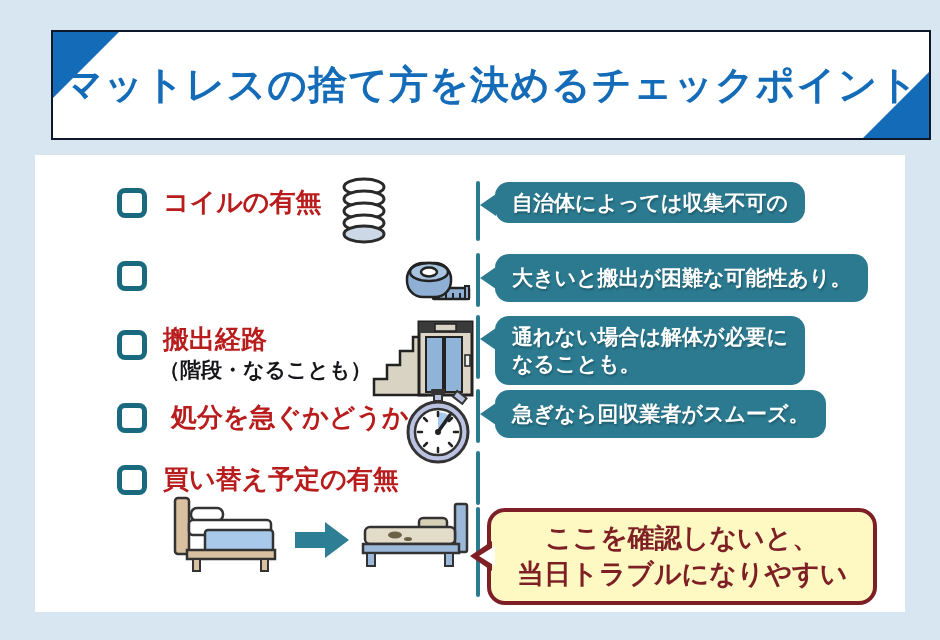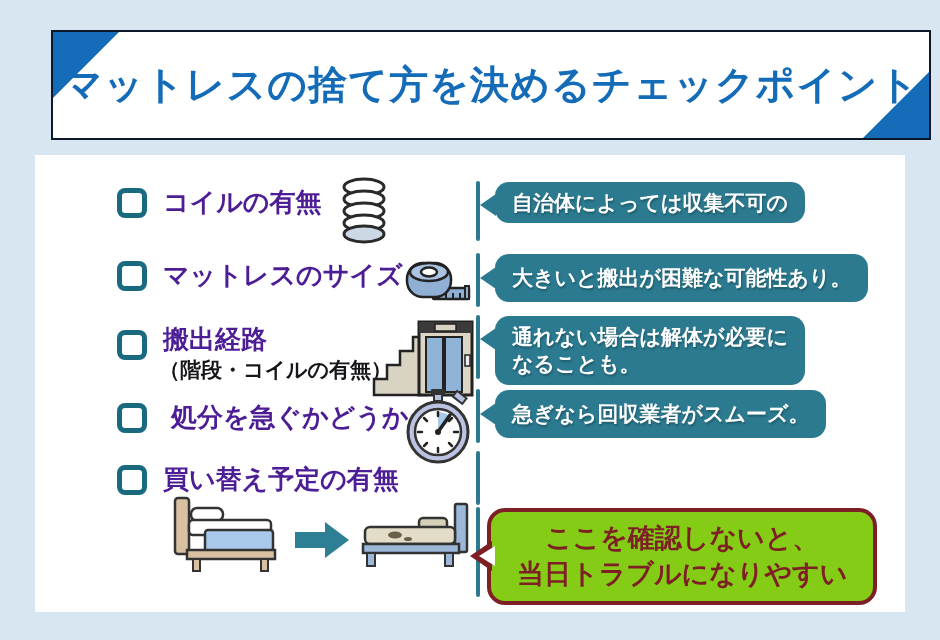--- a/index.html
+++ b/index.html
@@ -25,21 +25,21 @@
   .main-box {
     position:absolute; left:35px; top:155px; width:870px; height:457px;
     background:#ffffff;
   }
   
   .checkbox {
     position:absolute; width:30px; height:30px; background:#fff;
     border:5px solid #19697f; border-radius:8px;
   }
   .item-label {
-    position:absolute; font-size:26px; font-weight:bold; color:#4c1d95;
+    position:absolute; font-size:26px; font-weight:bold; color:#b91c1c;
     white-space:nowrap; line-height:32px;
   }
   .item-sublabel {
     position:absolute; font-size:21px; font-weight:bold; color:#15151a;
     white-space:nowrap;
   }
   .icon-wrap { position:absolute; }
   
   .seg { position:absolute; left:441px; width:4px; background:#2b7a90; border-radius:2px; }
   
@@ -53,21 +53,21 @@
   .bubble .line { display:block; white-space:nowrap; line-height:1.3; }
   .tail {
     position:absolute; left:-15px; width:0; height:0;
     border-top:11px solid transparent; border-bottom:11px solid transparent;
     border-right:16px solid #2b7a90;
   }
   .tail.top { top:12px; }
   .tail.mid { top:50%; transform:translateY(-50%); }
   
   .warn-bubble {
-    position:absolute; background:#84cc16; border:4px solid #7d1f24;
+    position:absolute; background:#fef9c3; border:4px solid #7d1f24;
     border-radius:18px; color:#7d1f24; font-weight:bold; font-size:27px;
     text-align:center; padding:8px 26px; width:max-content; line-height:1.35;
   }
   .warn-tail-outer {
     position:absolute; left:-21px; top:50%; transform:translateY(-50%);
     width:0; height:0;
     border-top:15px solid transparent; border-bottom:15px solid transparent;
     border-right:22px solid #7d1f24;
   }
   .warn-tail-inner {
@@ -91,23 +91,22 @@
 
   <div class="main-box">
 
     <div class="checkbox" style="left:82px; top:33px;"></div>
     <div class="checkbox" style="left:82px; top:106px;"></div>
     <div class="checkbox" style="left:82px; top:175px;"></div>
     <div class="checkbox" style="left:82px; top:248px;"></div>
     <div class="checkbox" style="left:82px; top:310px;"></div>
 
     <div class="item-label" style="left:128px; top:31px;">コイルの有無</div>
-    <div class="item-label" style="left:128px; top:104px;">マットレスのサイズ</div>
     <div class="item-label" style="left:128px; top:168px;">搬出経路</div>
-    <div class="item-sublabel" style="left:124px; top:201px;">（階段・コイルの有無）</div>
+    <div class="item-sublabel" style="left:124px; top:201px;">（階段・なることも）</div>
     <div class="item-label" style="left:136px; top:246px;">処分を急ぐかどうか</div>
     <div class="item-label" style="left:128px; top:308px;">買い替え予定の有無</div>
 
     <div class="icon-wrap" style="left:301px; top:22px;">
       <svg width="56" height="68" viewBox="0 0 56 68">
         <ellipse cx="28" cy="10" rx="20" ry="8" fill="#fff" stroke="#2a2a2a" stroke-width="3"></ellipse>
         <ellipse cx="28" cy="22" rx="20" ry="8" fill="#fff" stroke="#2a2a2a" stroke-width="3"></ellipse>
         <ellipse cx="28" cy="34" rx="20" ry="8" fill="#fff" stroke="#2a2a2a" stroke-width="3"></ellipse>
         <ellipse cx="28" cy="46" rx="20" ry="8" fill="#fff" stroke="#2a2a2a" stroke-width="3"></ellipse>
         <ellipse cx="28" cy="57" rx="20" ry="8" fill="#ccd8e6" stroke="#2a2a2a" stroke-width="3"></ellipse>

